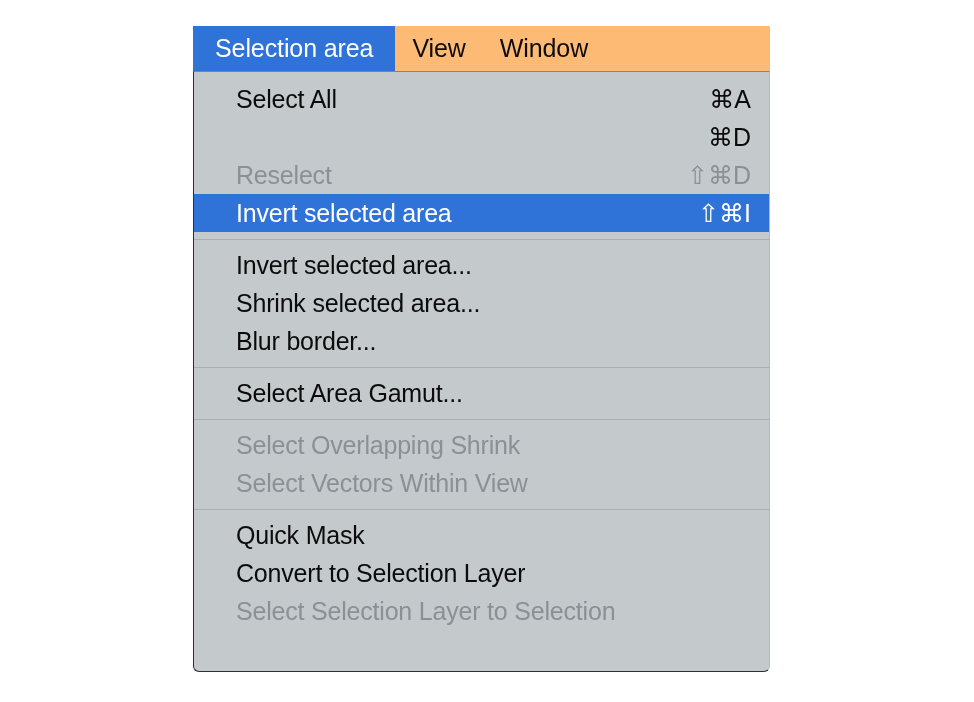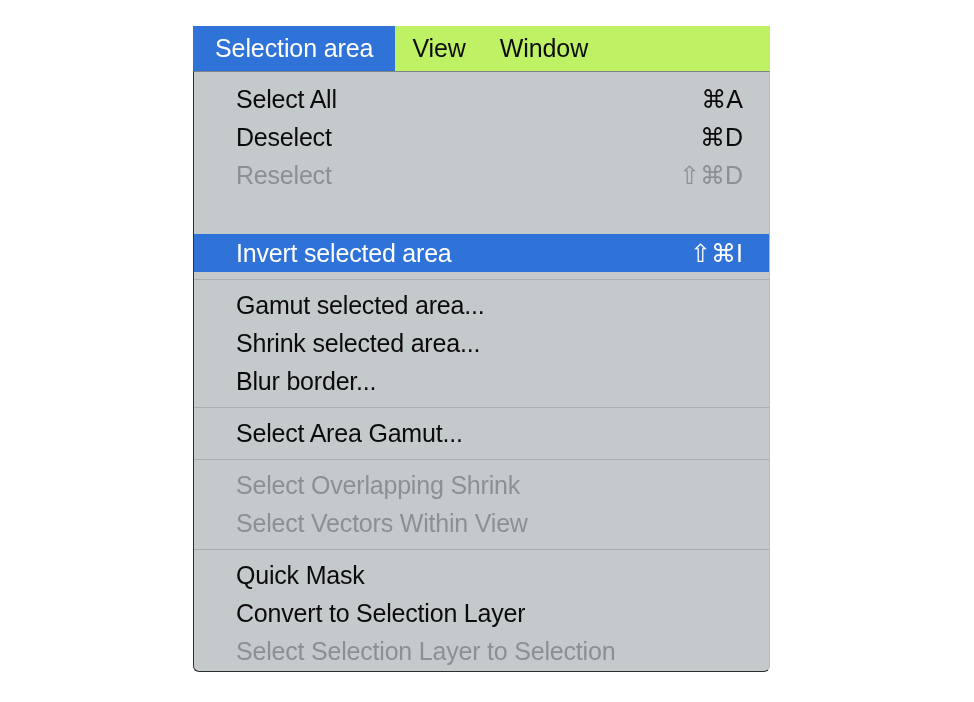--- a/index.html
+++ b/index.html
@@ -22,21 +22,21 @@
     background: #ffffff;
   }
 
   
   .menubar {
     position: absolute;
     left: 193px;
     top: 26px;
     width: 577px;
     height: 45px;
-    background: #bef264;
+    background: #fdba74;
     display: flex;
     align-items: stretch;
     box-sizing: border-box;
   }
   .menubar-item {
     display: flex;
     align-items: center;
     padding: 0 17px;
     font-size: 25px;
     color: #0c0c0c;
@@ -67,34 +67,33 @@
     box-sizing: border-box;
     overflow: hidden;
     padding-top: 8px;
   }
 
   .menu-item {
     position: relative;
     height: 38px;
     display: flex;
     align-items: center;
-    padding: 0 26px 0 42px;
+    padding: 0 18px 0 42px;
     box-sizing: border-box;
     color: #0b0b0b;
     font-size: 25px;
     letter-spacing: -0.2px;
     white-space: nowrap;
   }
   .menu-item.disabled {
     color: #8b9095;
   }
   .menu-item.highlight {
     background: #2f72d8;
     color: #ffffff;
-    margin-top: 40px;
   }
 
   .mi-label {
     flex: 0 1 auto;
     overflow: hidden;
     text-overflow: ellipsis;
   }
   .mi-shortcut {
     margin-left: auto;
     padding-left: 24px;
@@ -119,34 +118,33 @@
       <div class="menubar-item">View</div>
       <div class="menubar-item">Window</div>
     </div>
 
   <div class="menu-panel" id="menu-panel">
       <div class="menu-item">
         <span class="mi-label">Select All</span>
         <span class="mi-shortcut">⌘A</span>
       </div>
       <div class="menu-item">
-        <span class="mi-label">Deselect</span>
         <span class="mi-shortcut">⌘D</span>
       </div>
       <div class="menu-item disabled">
         <span class="mi-label">Reselect</span>
         <span class="mi-shortcut">⇧⌘D</span>
       </div>
       <div class="menu-item highlight">
         <span class="mi-label">Invert selected area</span>
         <span class="mi-shortcut">⇧⌘I</span>
       </div>
       <div class="separator"></div>
       <div class="menu-item">
-        <span class="mi-label">Gamut selected area...</span>
+        <span class="mi-label">Invert selected area...</span>
       </div>
       <div class="menu-item">
         <span class="mi-label">Shrink selected area...</span>
       </div>
       <div class="menu-item">
         <span class="mi-label">Blur border...</span>
       </div>
       <div class="separator"></div>
       <div class="menu-item">
         <span class="mi-label">Select Area Gamut...</span>

